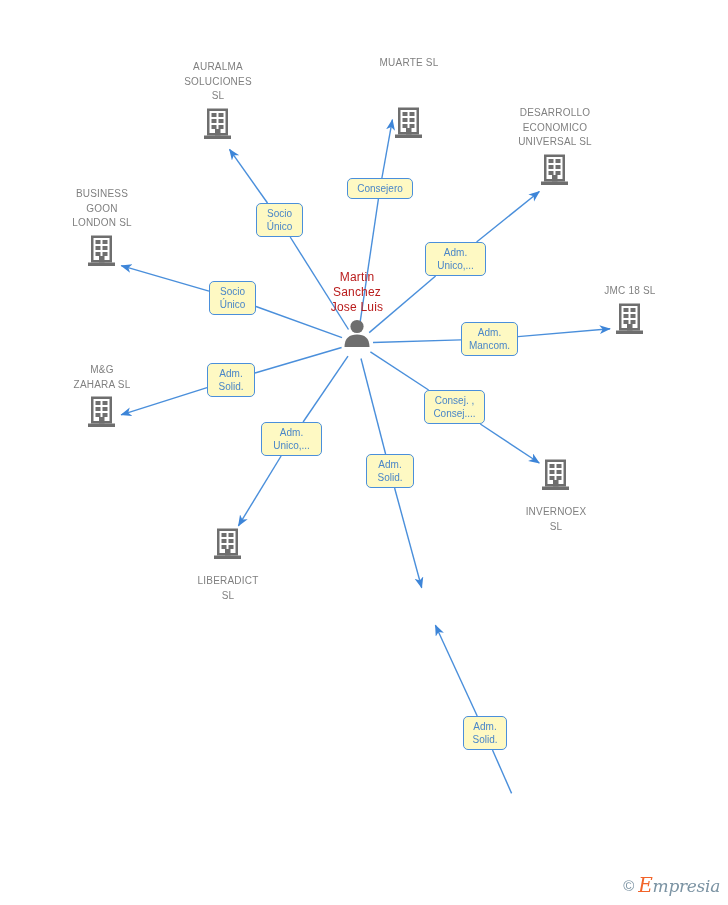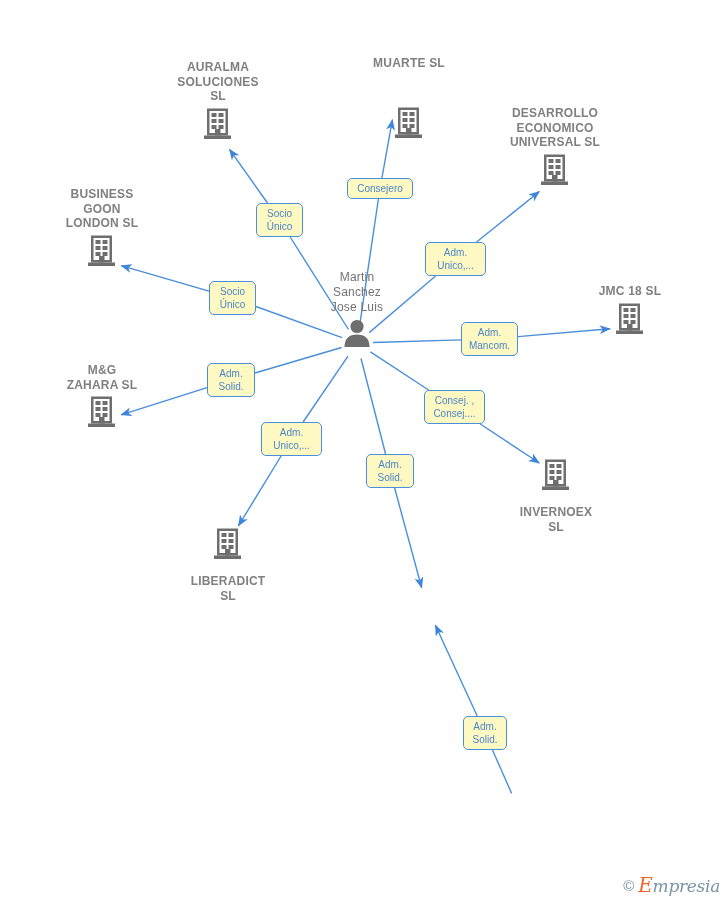--- a/index.html
+++ b/index.html
@@ -30,22 +30,22 @@
   }
   .node {
     position: absolute;
     display: flex;
     flex-direction: column;
     align-items: center;
     width: 120px;
     cursor: pointer;
   }
   .node .node-label {
-    font-size: 12px;
-    font-weight: bold;
+    font-size: 10px;
+    font-weight: normal;
     line-height: 14.5px;
     color: #808080;
     text-align: center;
     letter-spacing: 0.2px;
     white-space: pre-line;
   }
   .node.label-below .node-label {
     order: 2;
     margin-top: 13px;
   }
@@ -54,21 +54,21 @@
     margin-bottom: 3px;
   }
   .node .node-icon {
     order: 1;
     line-height: 0;
   }
   .node.person .node-label {
     font-weight: normal;
     font-size: 12px;
     line-height: 15px;
-    color: #737373;
+    color: #b91c1c;
   }
   .edge-label {
     position: absolute;
     box-sizing: border-box;
     background: #fef9c3;
     border: 1px solid #4a8fdb;
     border-radius: 5px;
     color: #4a86c8;
     font-size: 10px;
     line-height: 13px;

